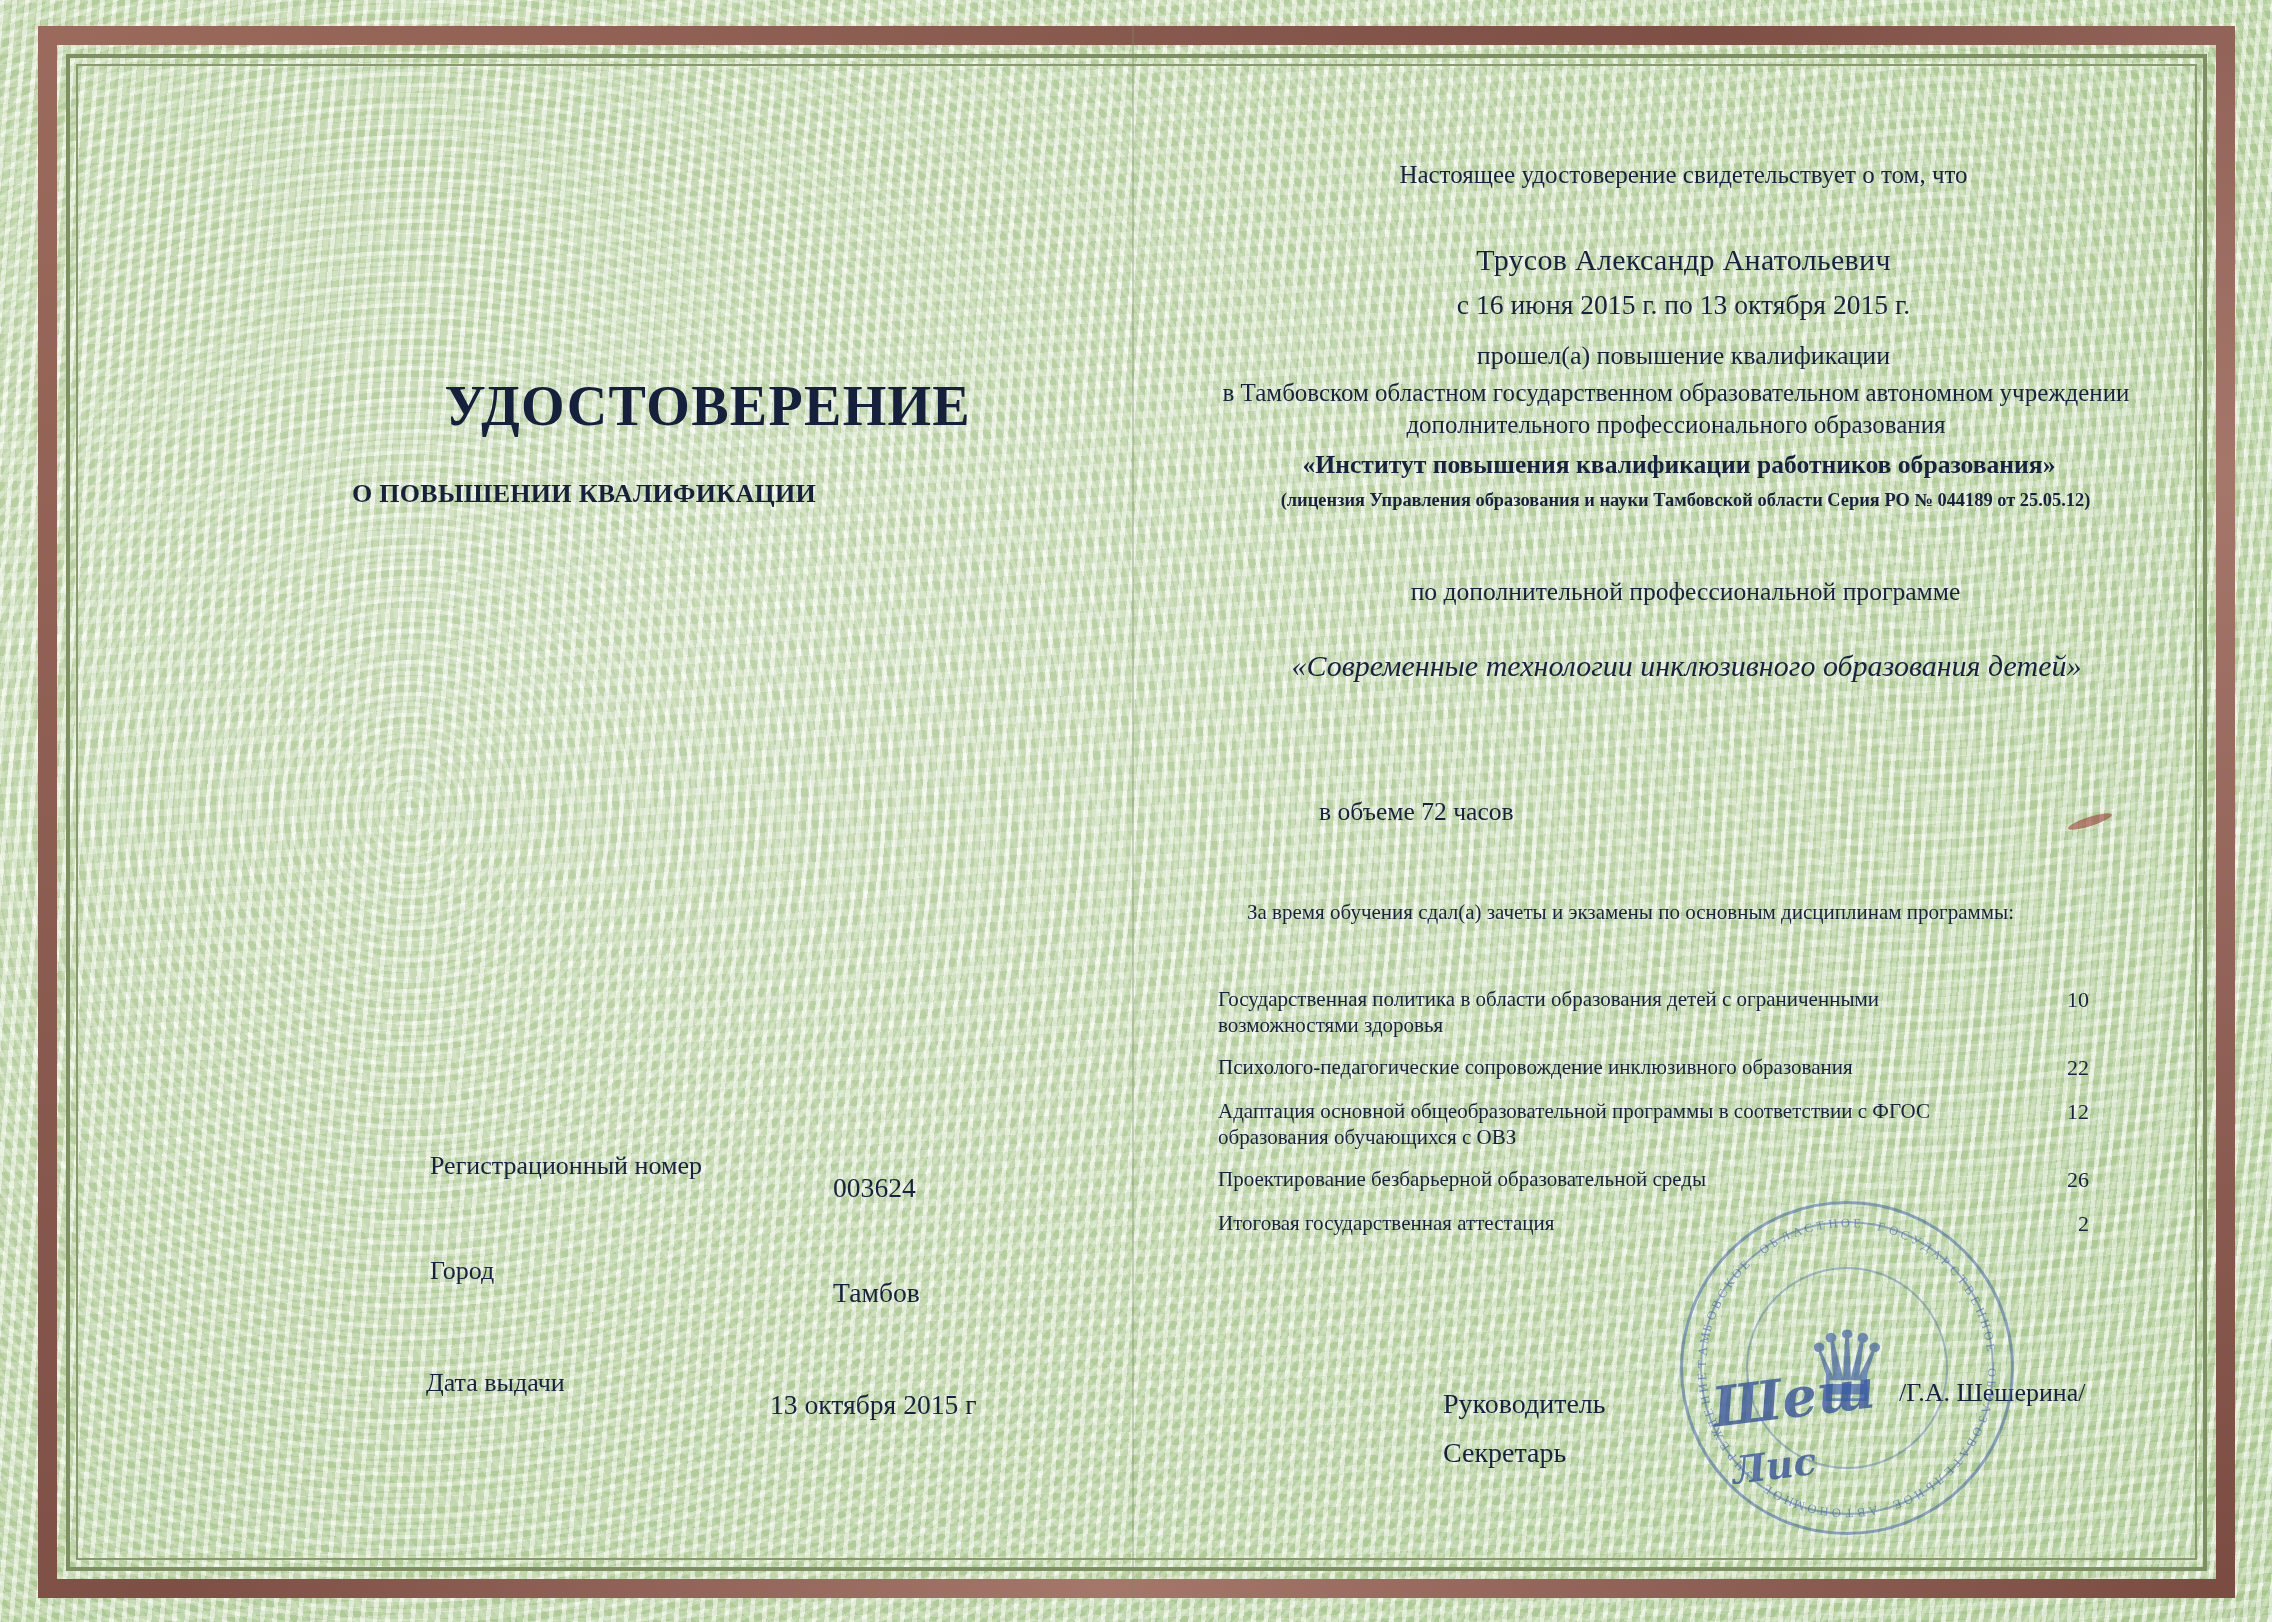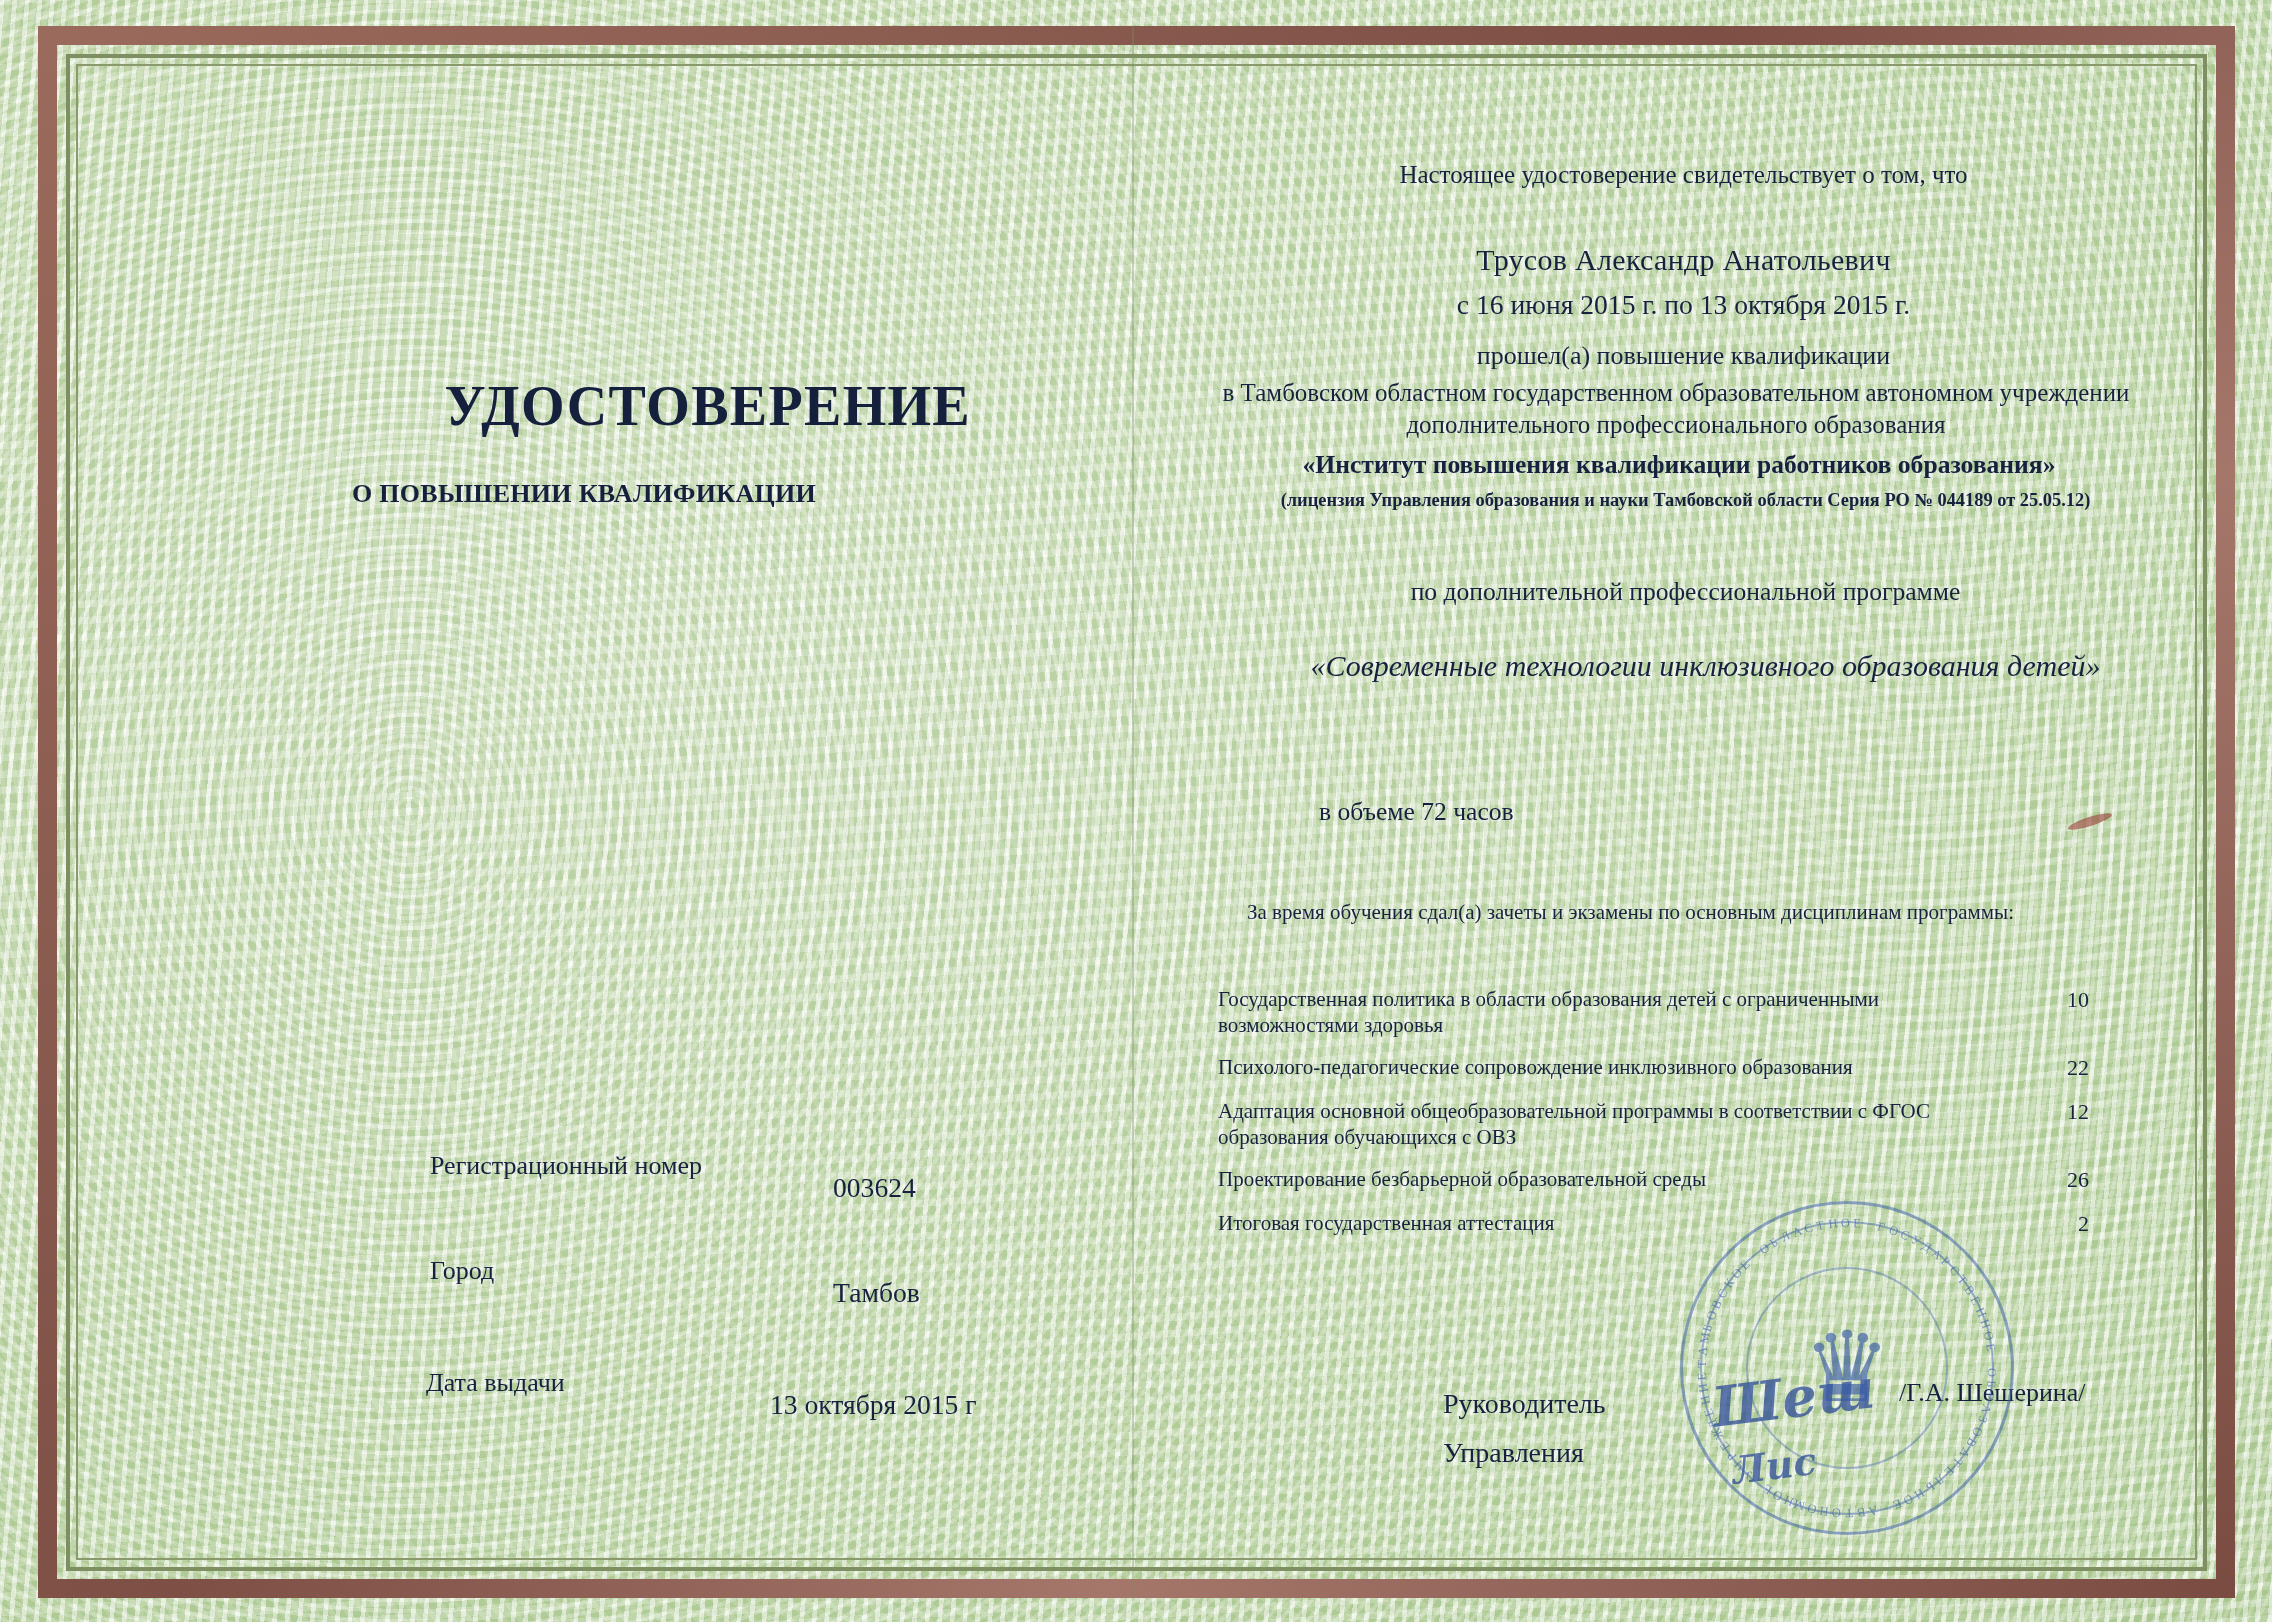--- a/index.html
+++ b/index.html
@@ -141,21 +141,21 @@
   .license {
     left: 1233px; top: 489px; width: 905px;
     text-align: center; font-size: 18.4px; font-weight: bold; line-height: 1.3;
   }
   .program-lead {
     left: 1233px; top: 577px; width: 905px;
     text-align: center; font-size: 25.6px;
   }
   .program-name {
     left: 1247px; top: 643px; width: 879px;
-    text-align: center; font-style: italic; font-size: 30px; line-height: 1.5; padding-left: 19px;
+    text-align: center; font-style: italic; font-size: 30px; line-height: 1.5;
   }
   .hours {
     left: 1319px; top: 797px; font-size: 25.6px;
   }
   .exam-lead {
     left: 1168px; top: 899px; width: 932px;
     font-size: 21px; line-height: 1.3; text-indent: 79px;
   }
 
   .disciplines {
@@ -320,21 +320,21 @@
         <span class="disc-hours">26</span>
       </div>
       <div class="disc">
         <span class="disc-name">Итоговая государственная аттестация</span>
         <span class="disc-hours">2</span>
       </div>
     </div>
 
     <div class="signatures">
       <div class="sig-line">Руководитель</div>
-      <div class="sig-line">Управления</div>
+      <div class="sig-line">Секретарь</div>
     </div>
     <div class="sig-name">/Г.А. Шешерина/</div>
 
     <div class="handsig handsig-1">Шеш</div>
     <div class="handsig handsig-2">Лис</div>
 
     <div class="stamp">
       <div class="stamp-inner">♛</div>
       <div class="stamp-text" id="stamp-ring">
           <span style="transform: rotate(-90deg) translateY(-152px); top: 164px; transform-origin: 0px 0px;">Т</span>

